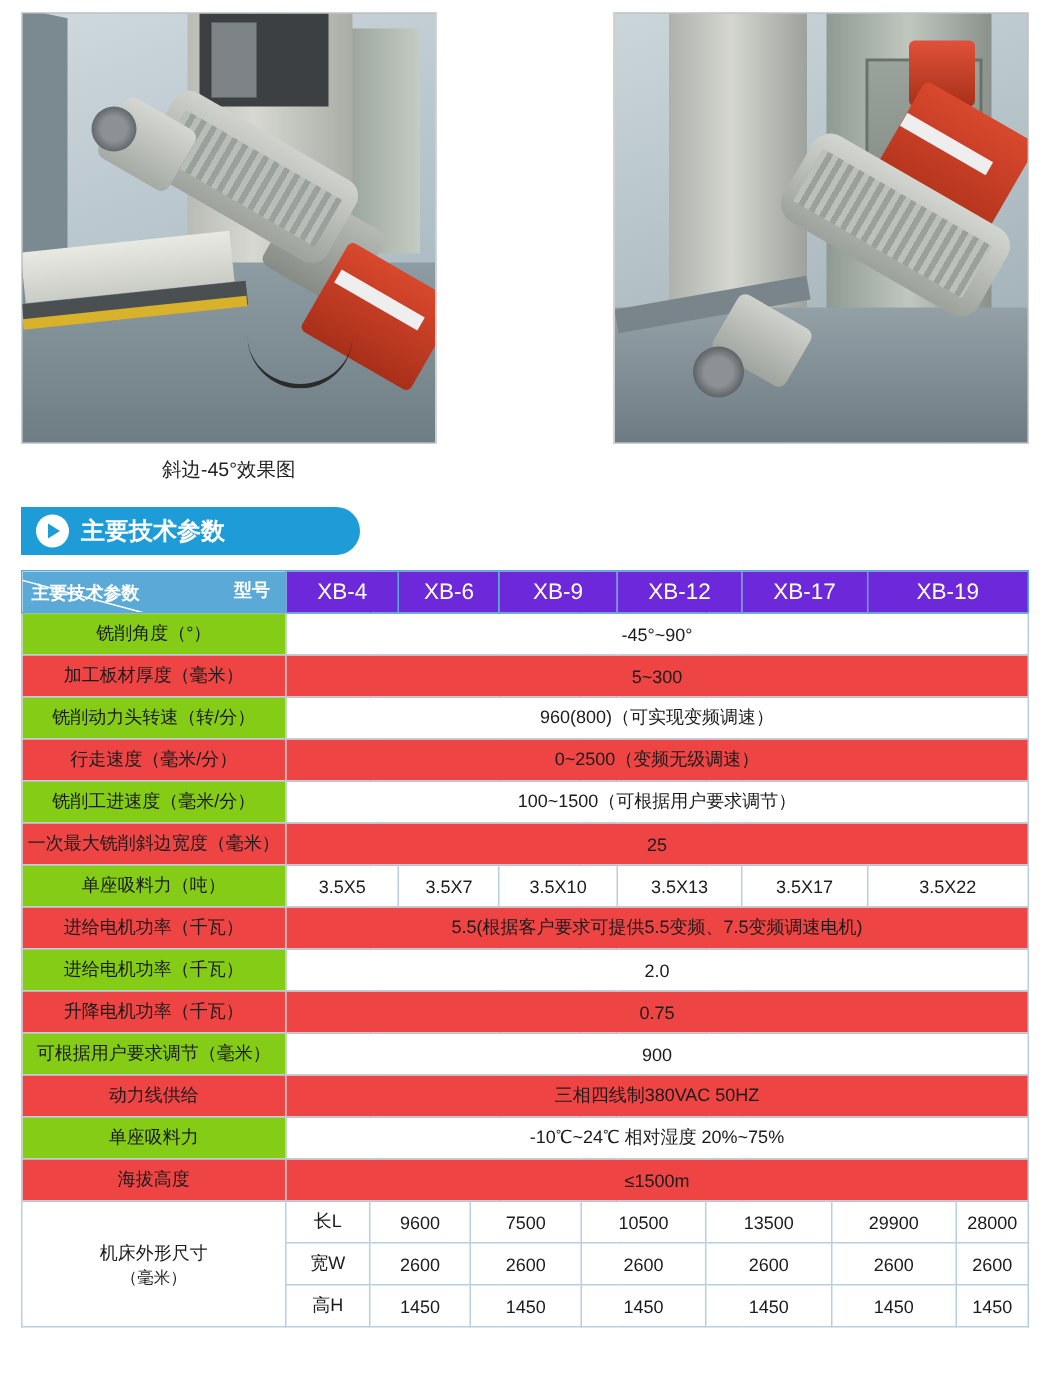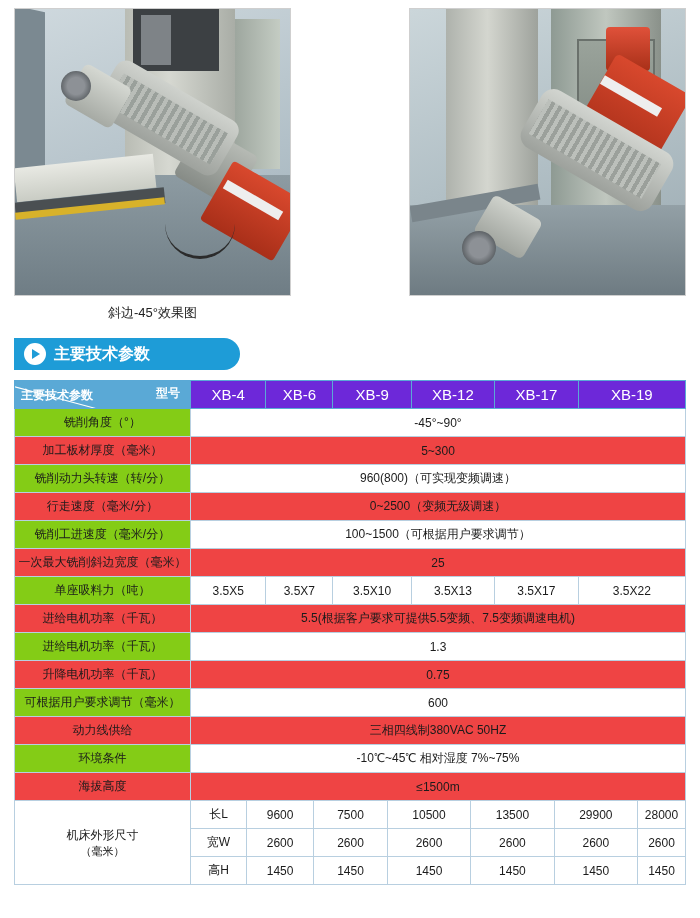--- a/index.html
+++ b/index.html
@@ -278,37 +278,37 @@
             <td class="" colspan="2">3.5X13</td>
             <td class="" colspan="2">3.5X17</td>
             <td class="" colspan="2">3.5X22</td>
           </tr>
           <tr>
             <td class="row-label row-alt">进给电机功率（千瓦）</td>
             <td class="row-alt" colspan="12">5.5(根据客户要求可提供5.5变频、7.5变频调速电机)</td>
           </tr>
           <tr>
             <td class="row-label">进给电机功率（千瓦）</td>
-            <td class="" colspan="12">1.3</td>
+            <td class="" colspan="12">2.0</td>
           </tr>
           <tr>
             <td class="row-label row-alt">升降电机功率（千瓦）</td>
             <td class="row-alt" colspan="12">0.75</td>
           </tr>
           <tr>
             <td class="row-label">可根据用户要求调节（毫米）</td>
-            <td class="" colspan="12">600</td>
+            <td class="" colspan="12">900</td>
           </tr>
           <tr>
             <td class="row-label row-alt">动力线供给</td>
             <td class="row-alt" colspan="12">三相四线制380VAC   50HZ</td>
           </tr>
           <tr>
-            <td class="row-label">环境条件</td>
-            <td class="" colspan="12">-10℃~45℃      相对湿度 7%~75%</td>
+            <td class="row-label">单座吸料力</td>
+            <td class="" colspan="12">-10℃~24℃      相对湿度 20%~75%</td>
           </tr>
           <tr>
             <td class="row-label row-alt">海拔高度</td>
             <td class="row-alt" colspan="12">≤1500m</td>
           </tr>
           <tr>
             <td class="dim-label" rowspan="3">机床外形尺寸<br><span class="small">（毫米）</span></td>
             <td class="dim-sub">长L</td>
             <td colspan="2">9600</td>
             <td colspan="2">7500</td>

